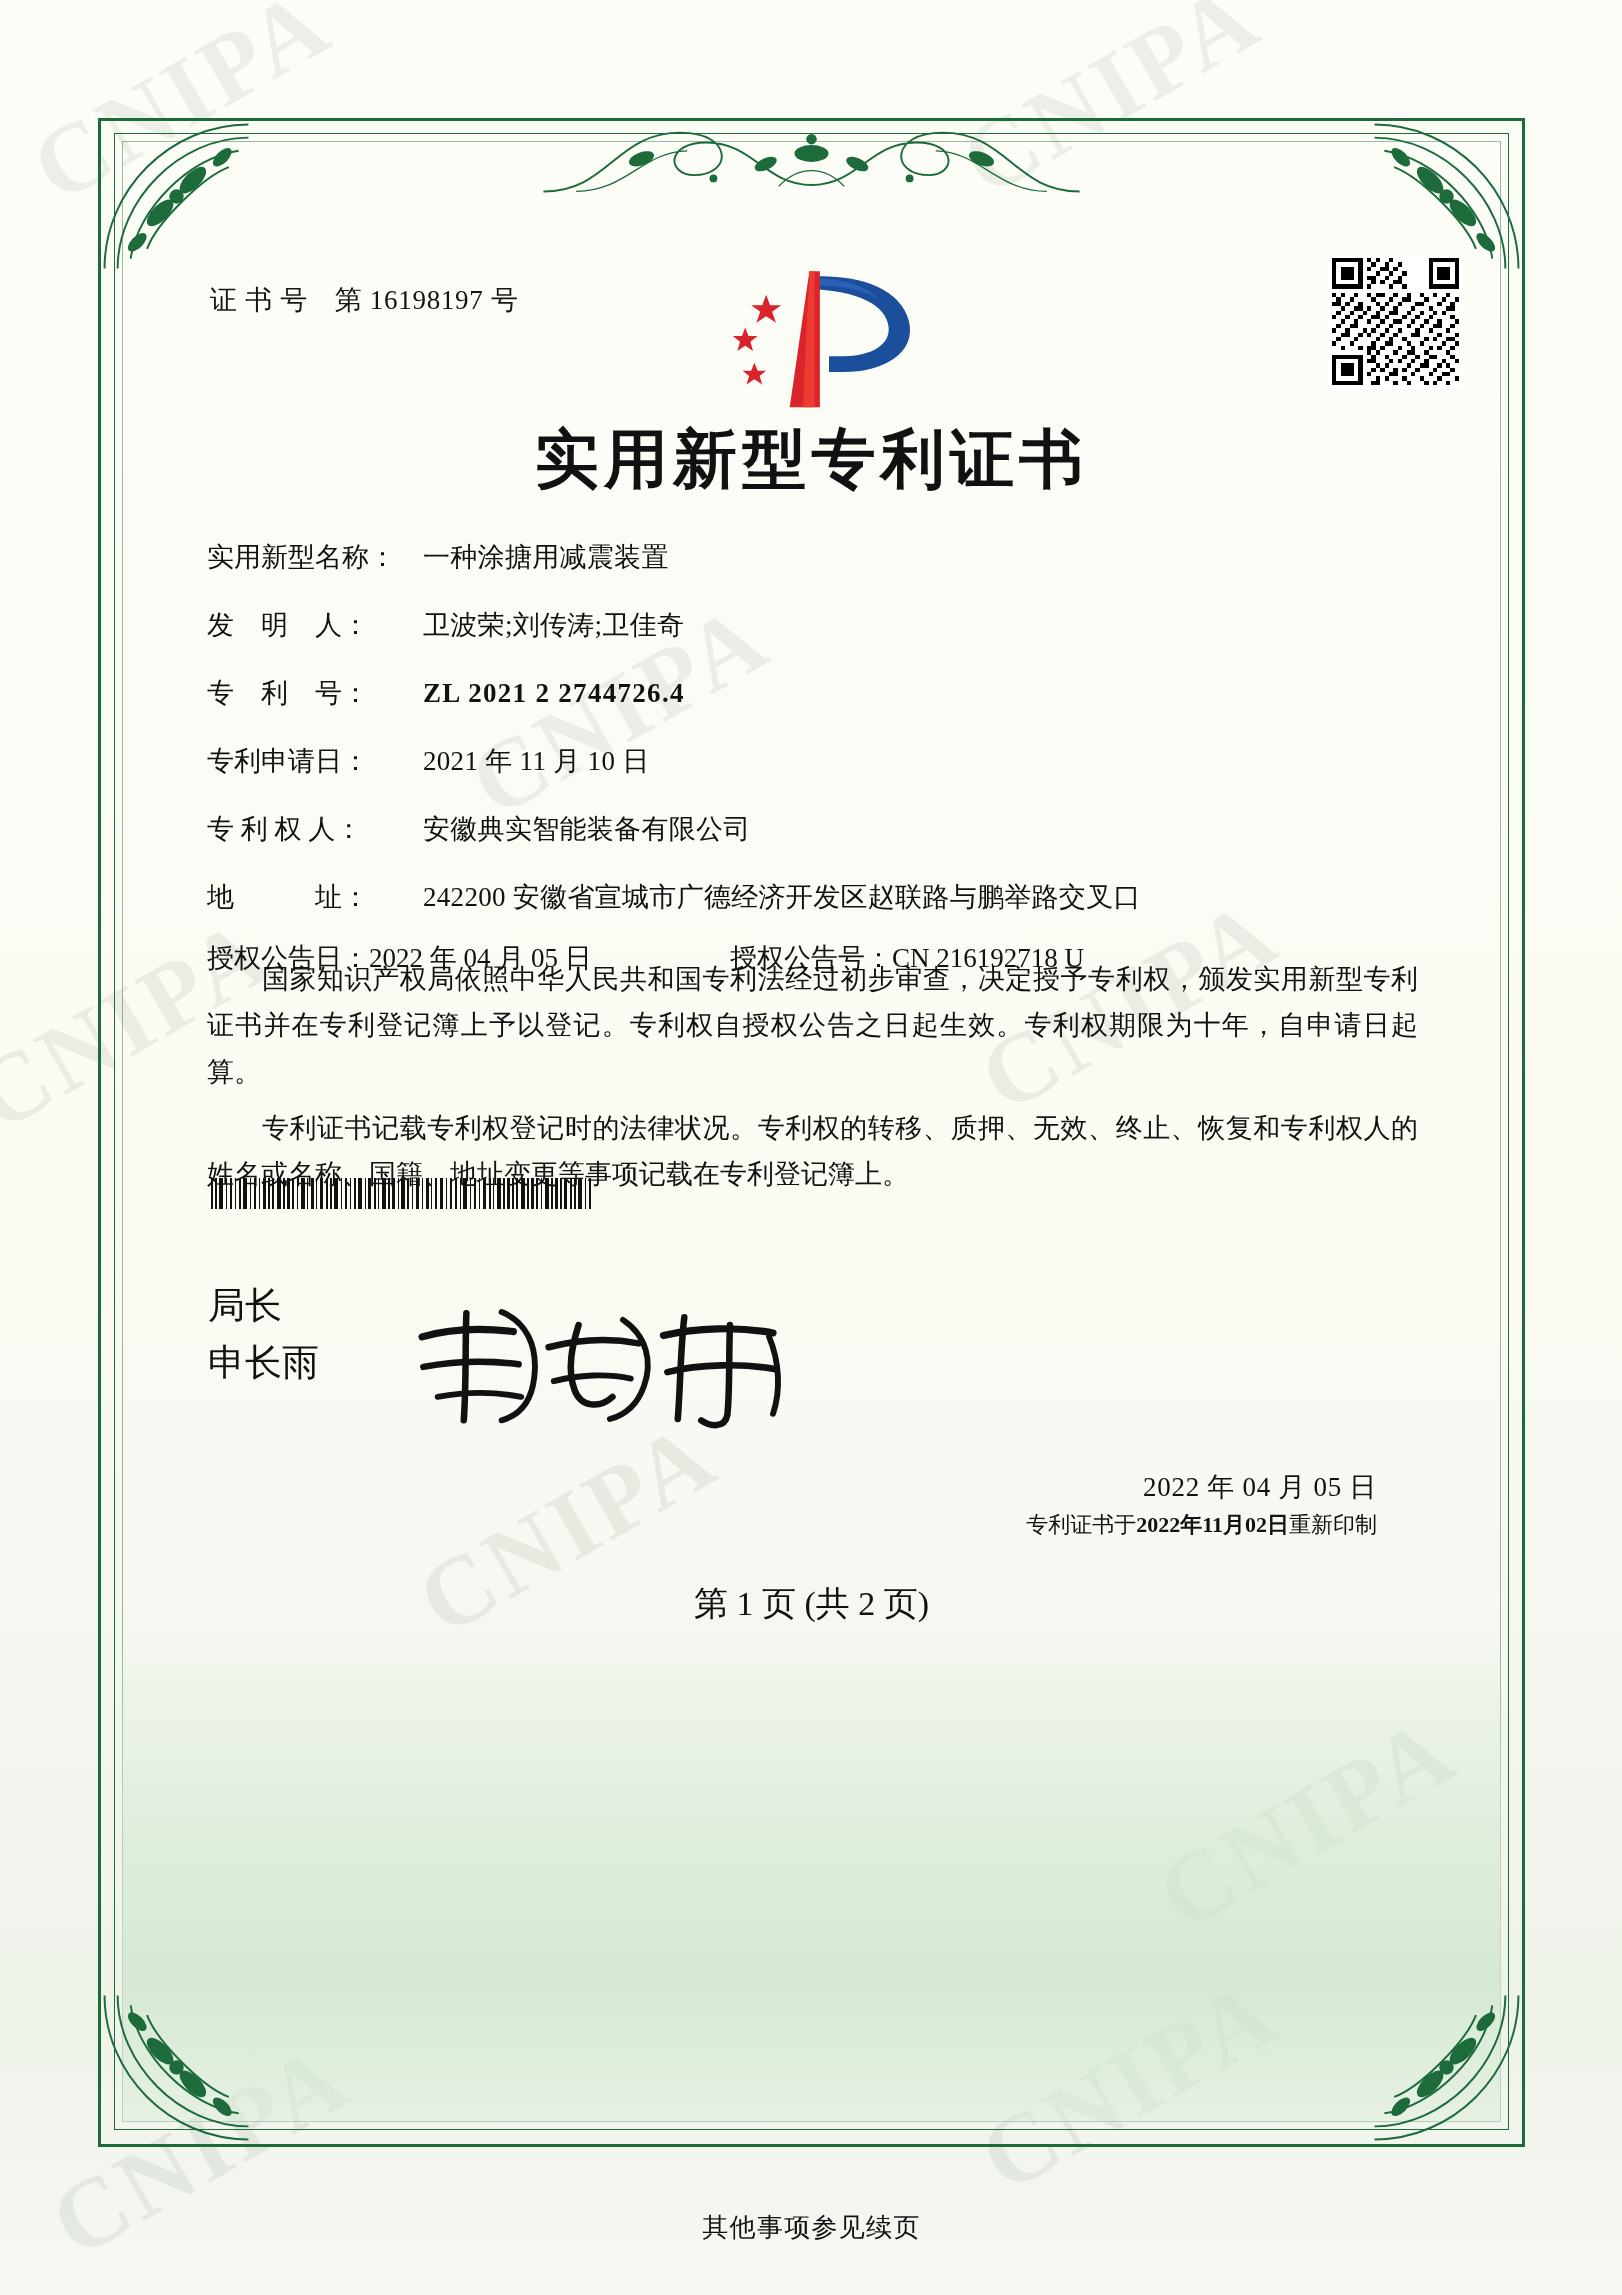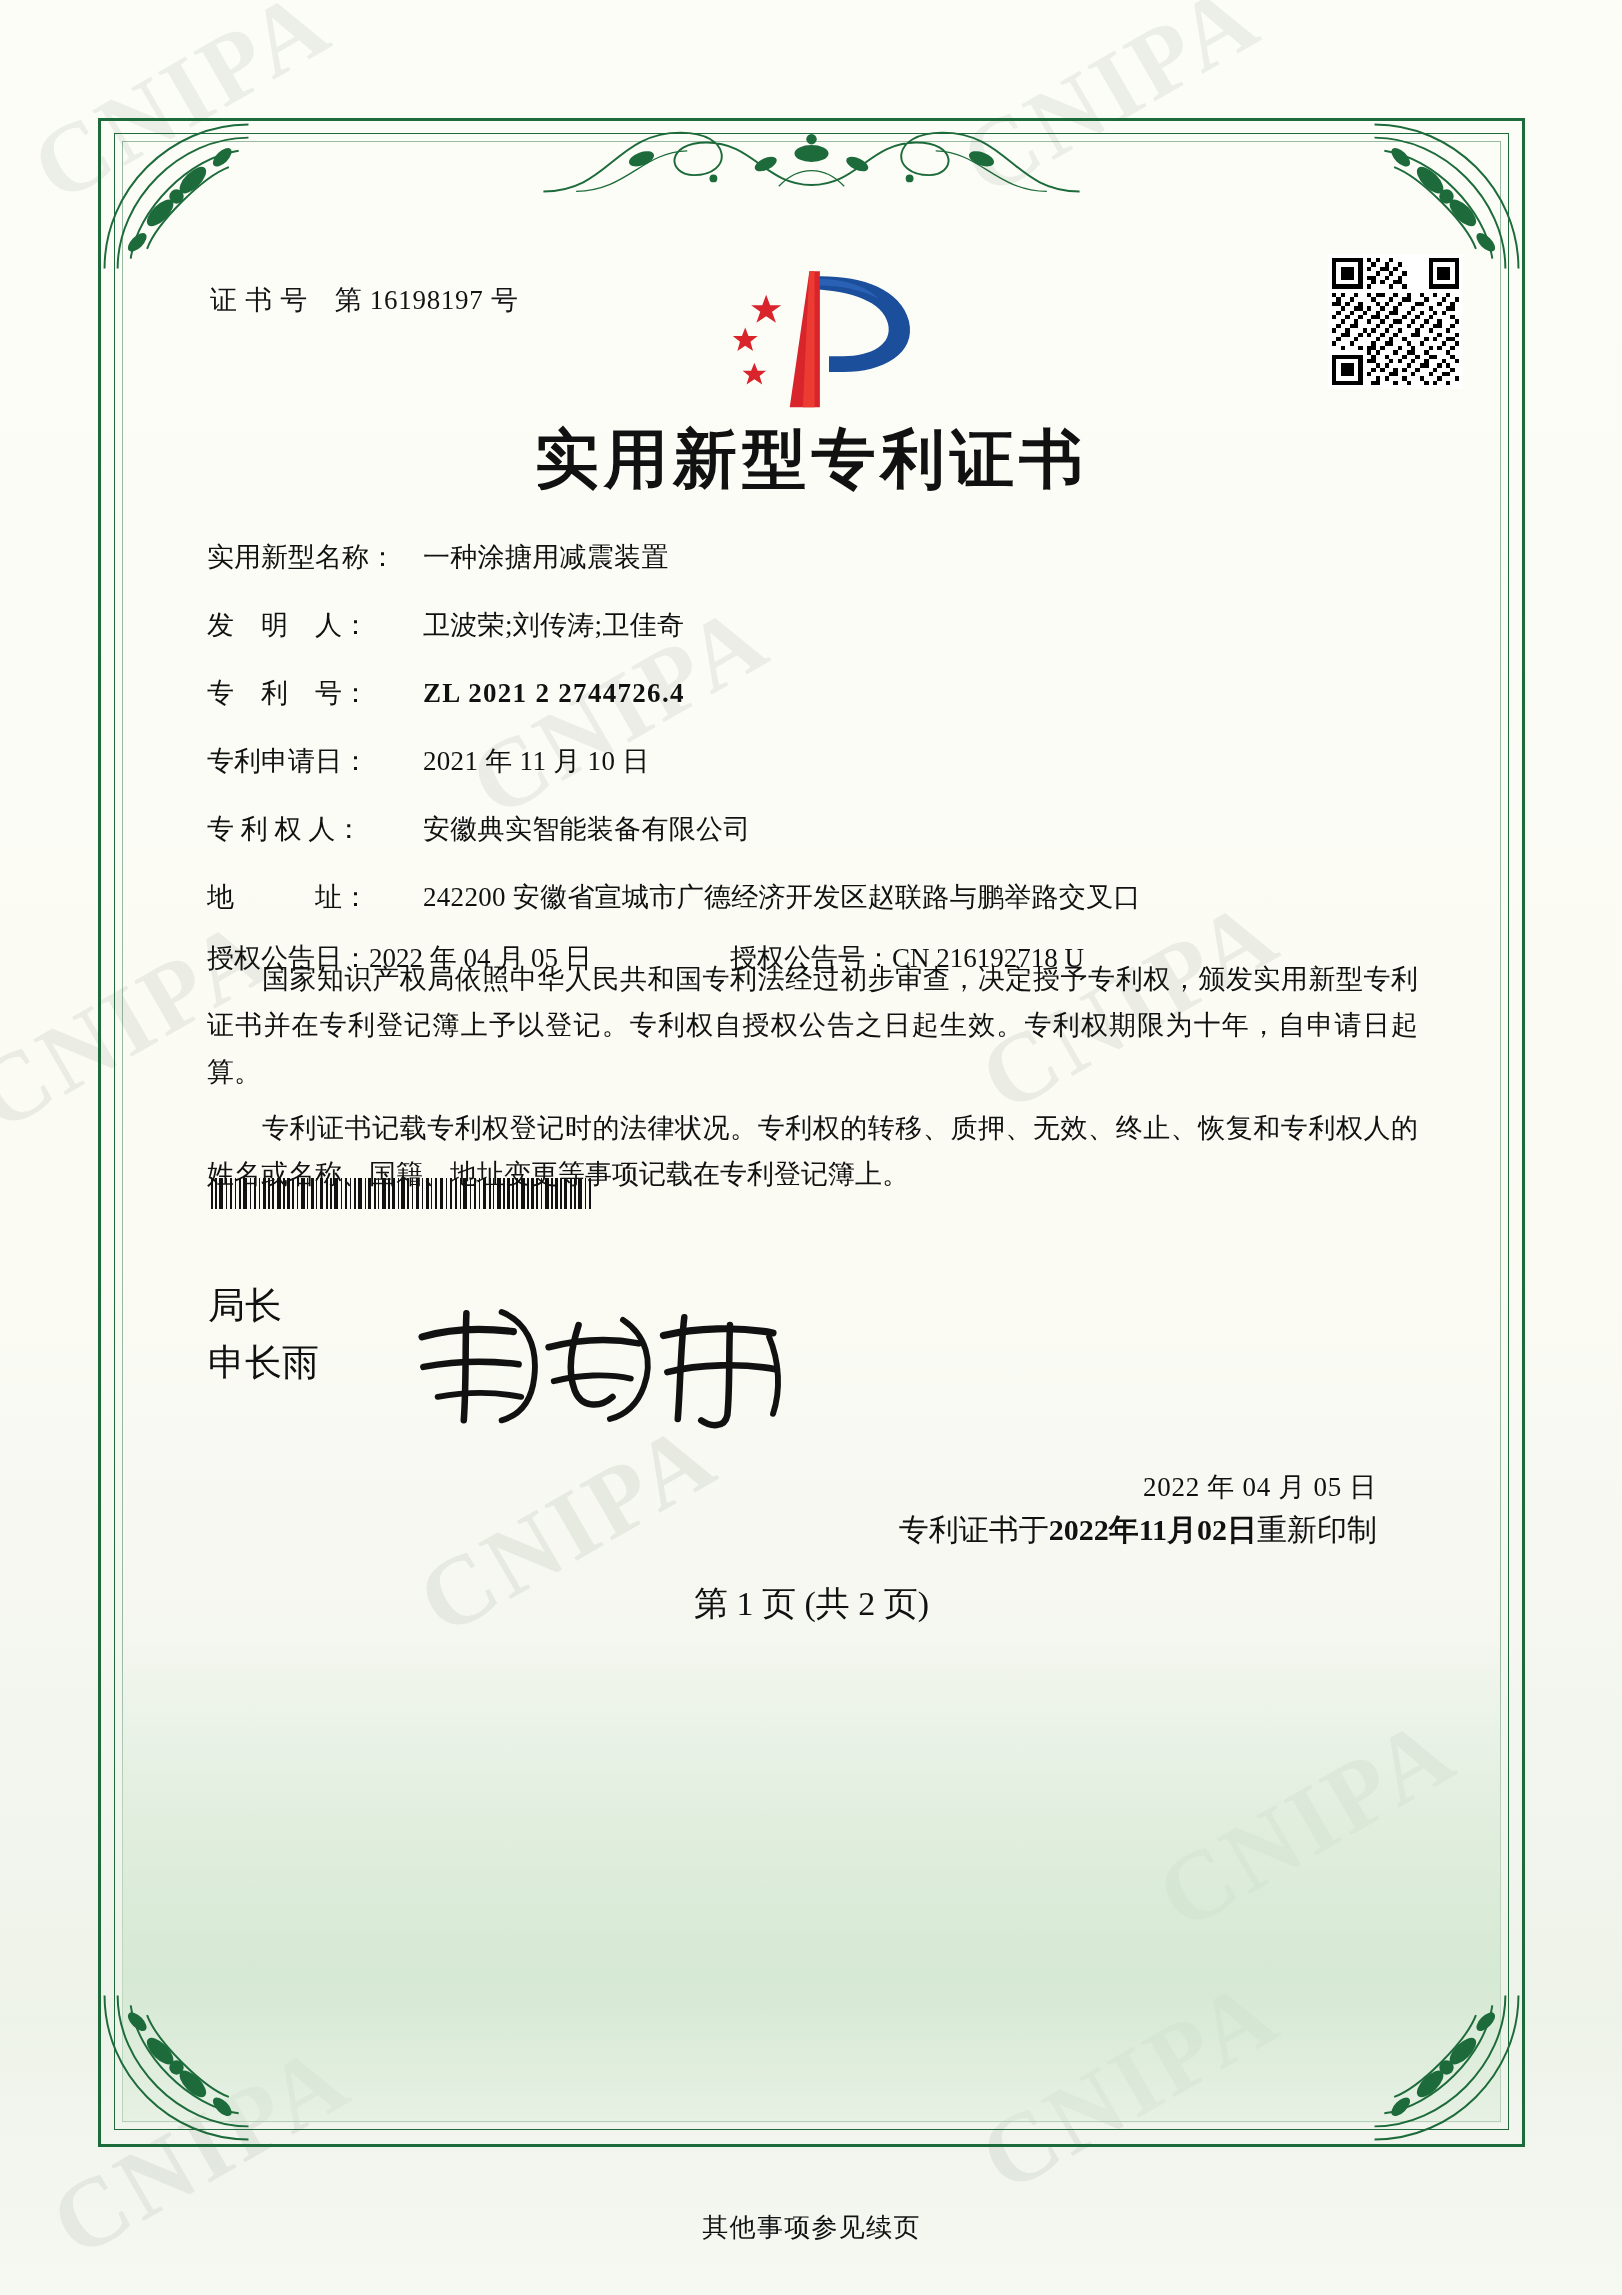--- a/index.html
+++ b/index.html
@@ -240,21 +240,21 @@
     text-align: right;
     font-size: 27px;
     color: #111111;
     letter-spacing: 0.7px;
   }
   .reprint-note {
     position: absolute;
     right: 124px;
     top: 1369px;
     text-align: center;
-    font-size: 30px;
+    font-size: 22px;
     color: #111111;
   }
   .reprint-note b { font-weight: 700; }
 
   .page-number {
     position: absolute;
     left: 0;
     right: 0;
     top: 1440px;
     text-align: center;

